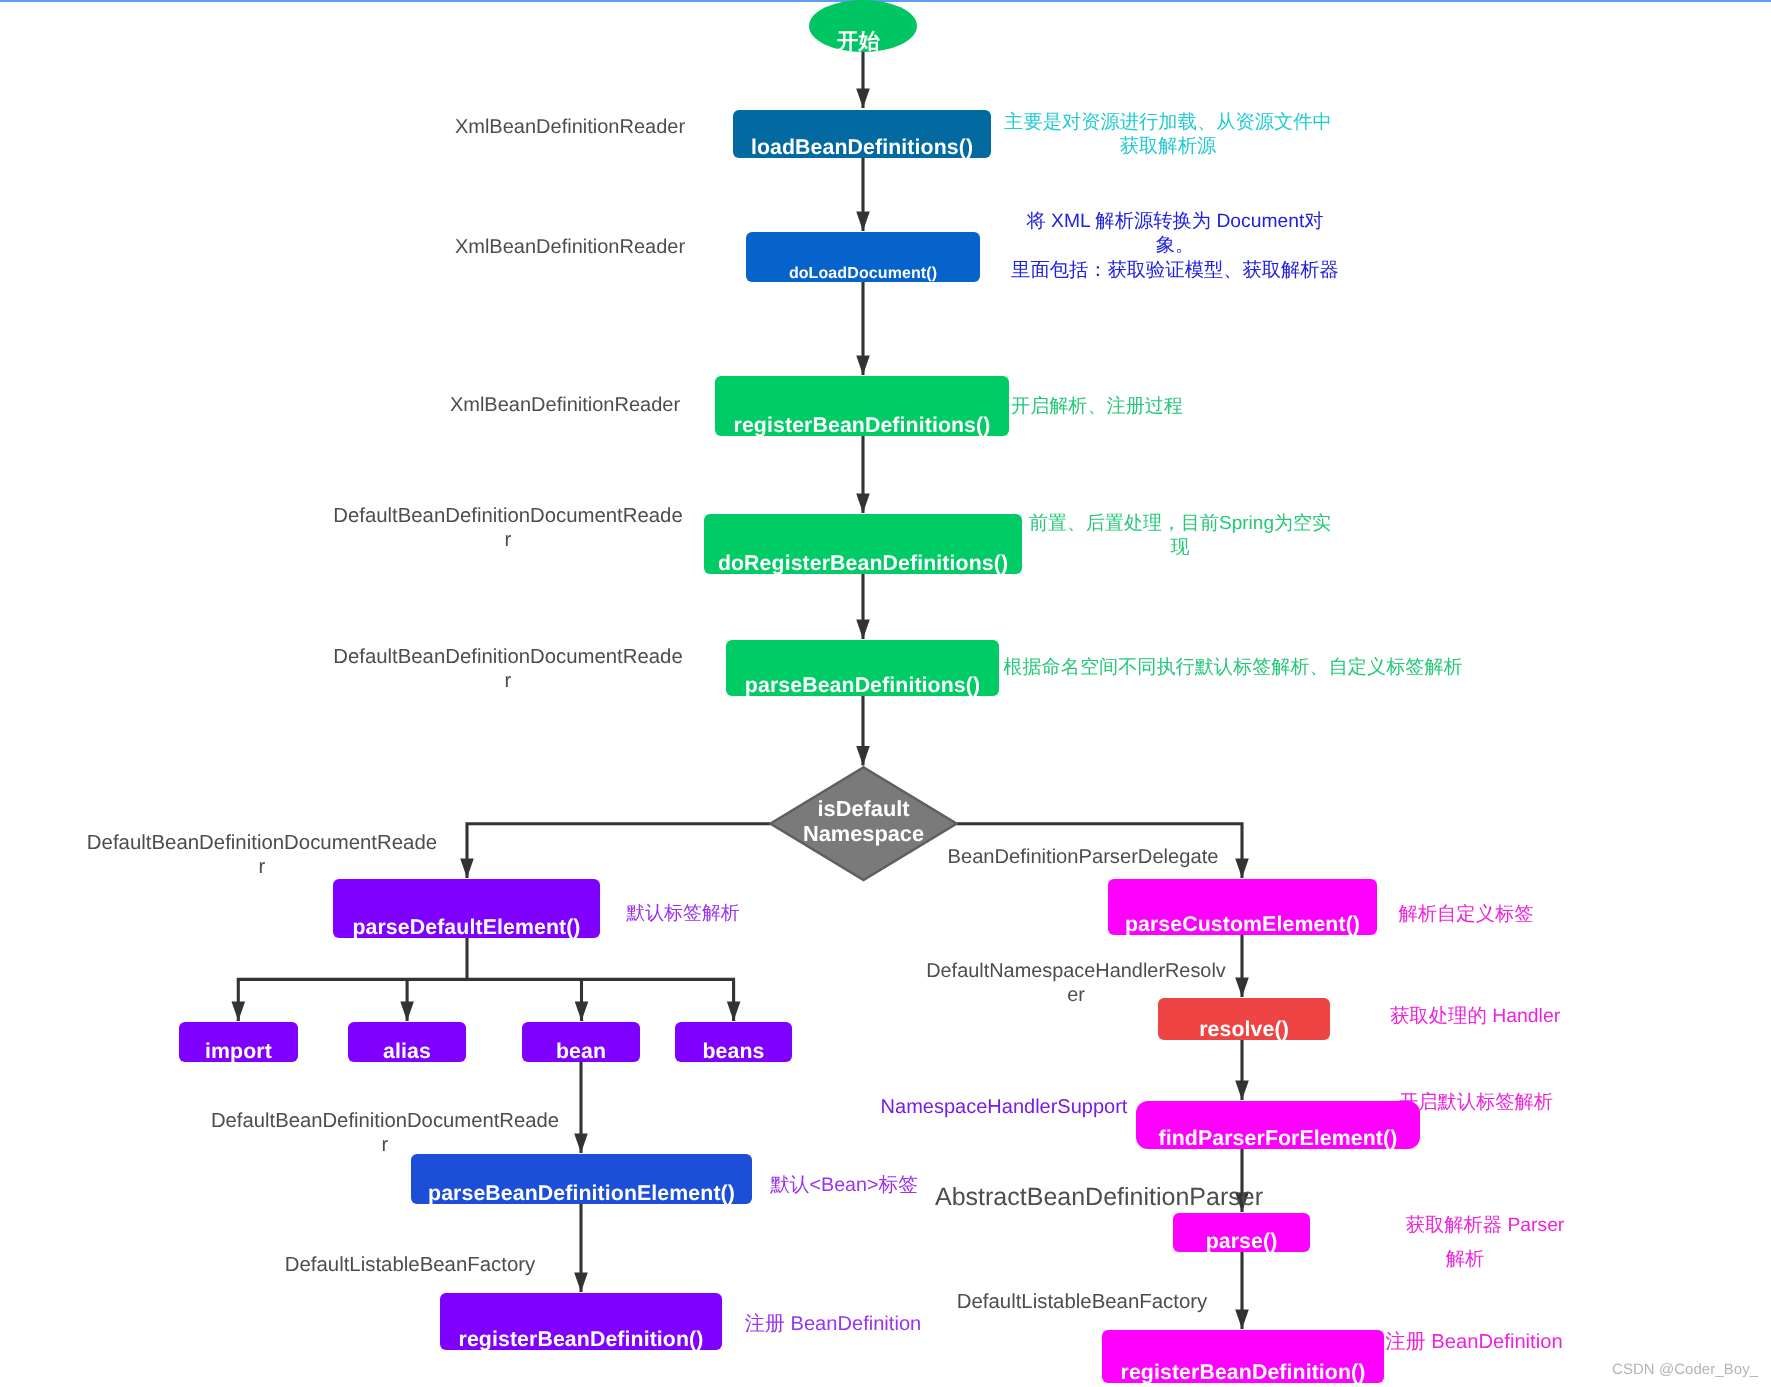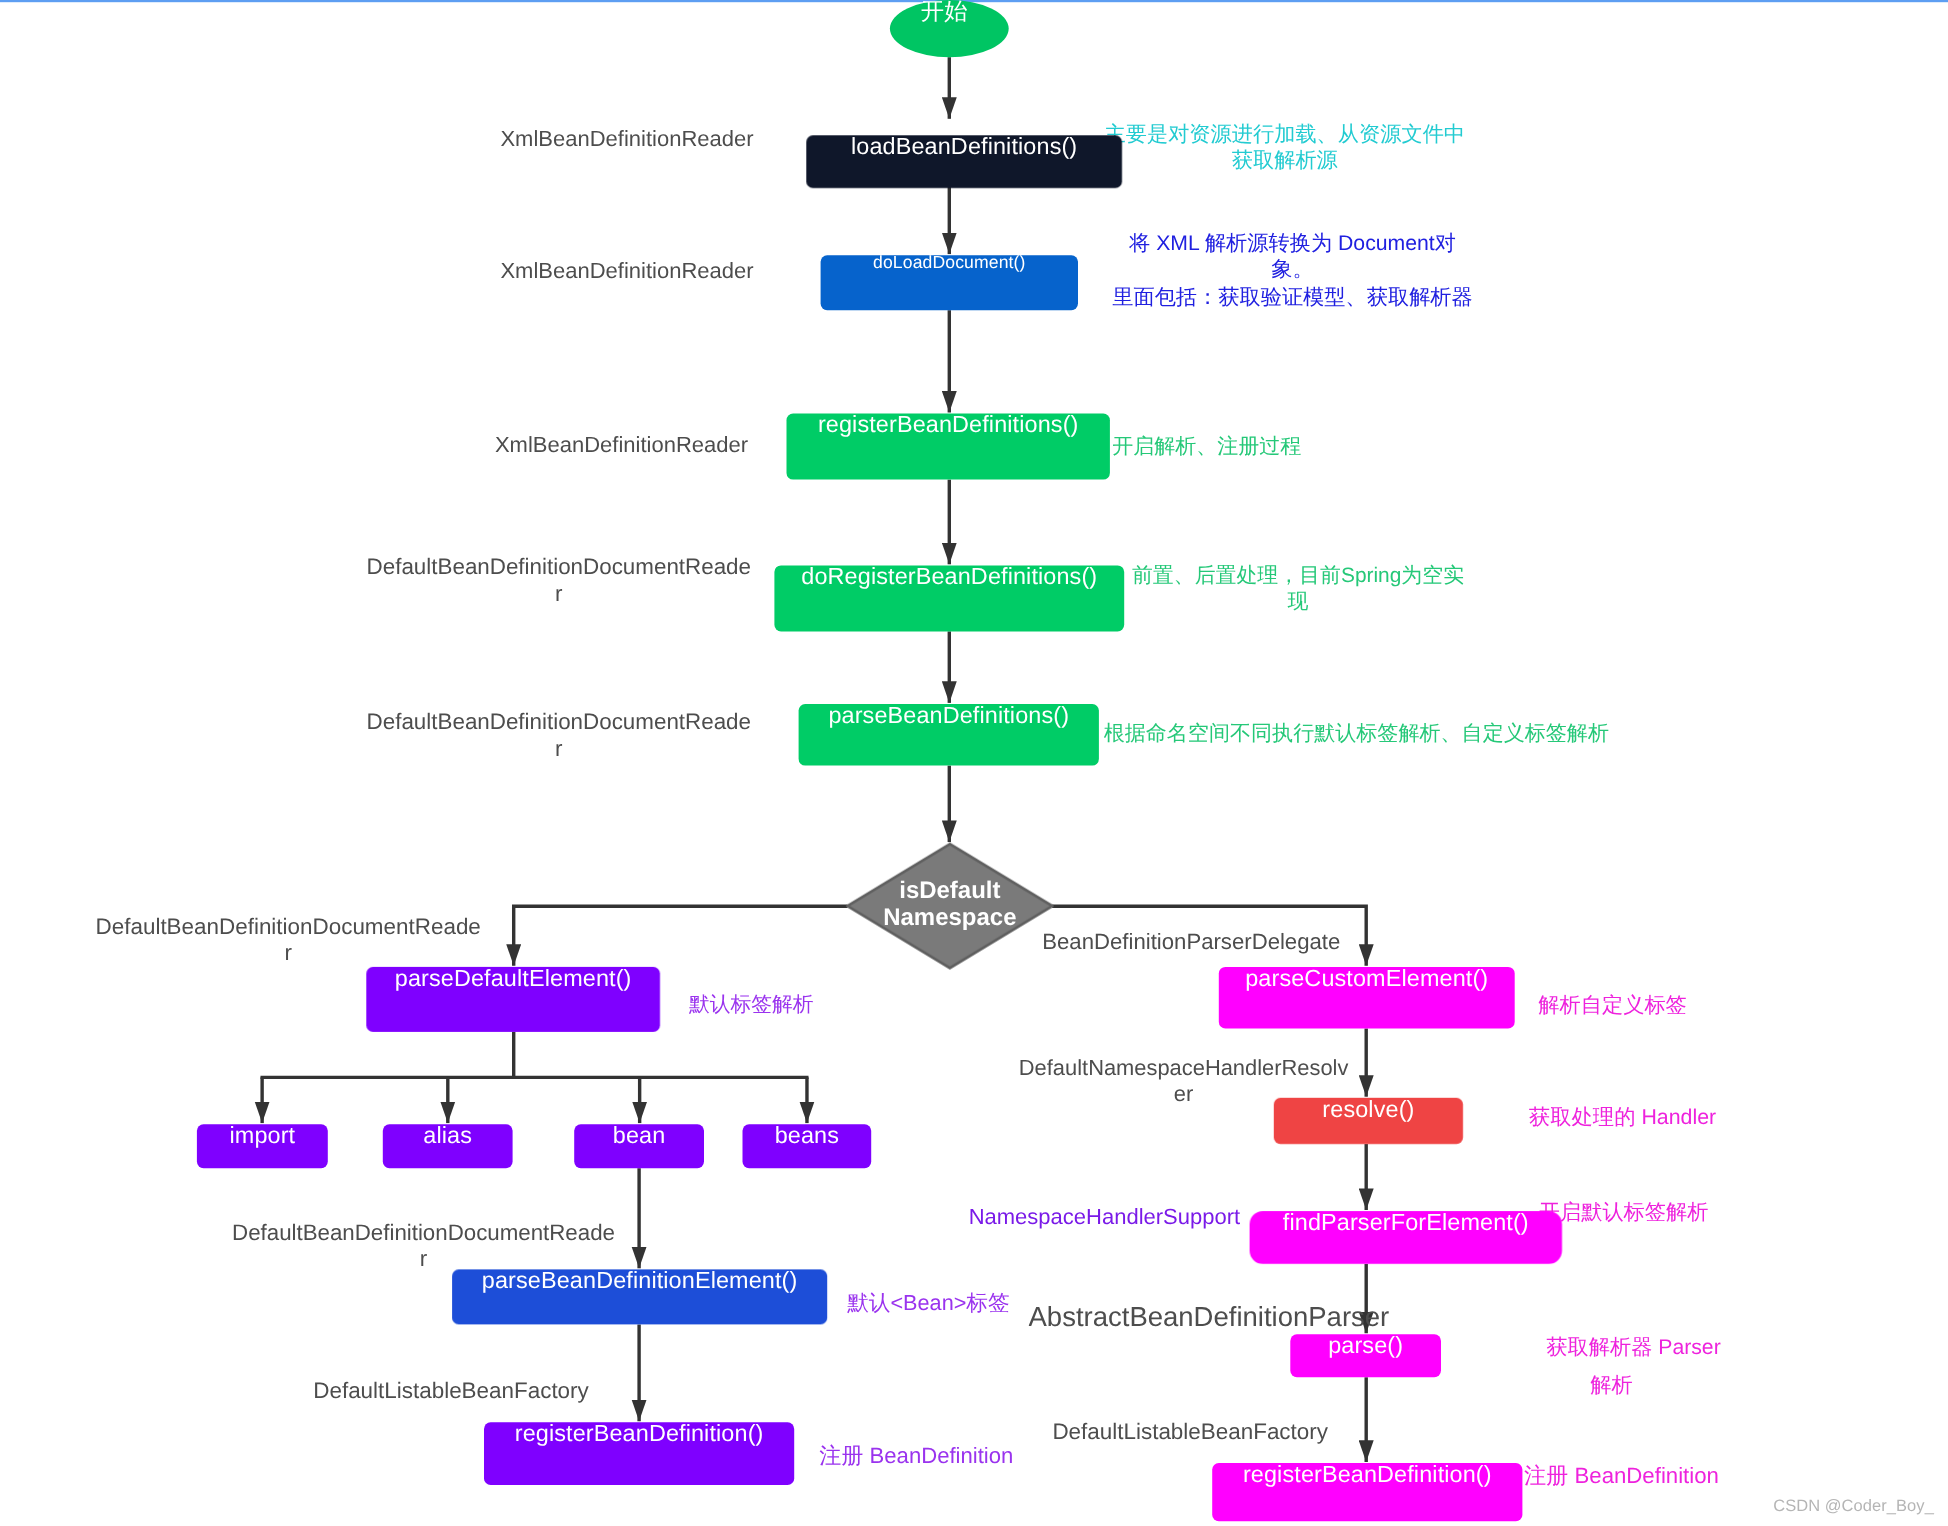--- a/index.html
+++ b/index.html
@@ -4,22 +4,22 @@
 <title>Spring XML BeanDefinition parsing flowchart</title>
 <style>
   html,body{margin:0;padding:0;background:#ffffff;}
   body{width:1771px;height:1387px;position:relative;overflow:hidden;
        font-family:"Liberation Sans", sans-serif;
        -webkit-font-smoothing:antialiased;text-rendering:geometricPrecision;}
   #canvas{position:absolute;left:0;top:0;width:1771px;height:1387px;background:#fff;}
   #topbar{position:absolute;left:0;top:0;width:1771px;height:2px;background:#5d9ef2;}
   svg#wires{position:absolute;left:0;top:0;width:1771px;height:1387px;pointer-events:none;}
 
-  .node{position:absolute;display:flex;align-items:flex-start;justify-content:center;line-height:1;
-        color:#ffffff;font-weight:normal;text-align:center;box-sizing:border-box;
+  .node{position:absolute;display:flex;align-items:flex-end;justify-content:center;line-height:1;
+        color:#ffffff;font-weight:bold;text-align:center;box-sizing:border-box;
         letter-spacing:.1px;white-space:nowrap;z-index:3;}
   .ellipse{border-radius:50%;}
   .r6{border-radius:6px;}
   .r0{border-radius:12px;margin-left:36px;}
 
   .lbl{position:absolute;display:inline-block;opacity:.999;color:#4d4d4d;text-align:center;line-height:1.2;z-index:2;white-space:pre;transform:translate(-50%,0) translateZ(0);}
   .ann{position:absolute;display:inline-block;opacity:.999;text-align:center;line-height:1.26;z-index:2;white-space:pre;transform:translate(-50%,0) translateZ(0);}
 
   .diamond{position:absolute;z-index:3;}
   .diamond .dtxt{position:absolute;left:0;top:0;width:100%;height:100%;
@@ -75,21 +75,21 @@
       <path d="M1242,1149 L1242,1212" marker-end="url(#ah)"></path>
 
       <path d="M1242,1252 L1242,1329" marker-end="url(#ah)"></path>
     </g>
   </svg>
 
   <div class="node ellipse" style="left:809px;top:0px;width:108px;height:52px;background:#00c563;font-size:21.3px;padding-right:9px;">
     <span style="display:inline-block;transform:translateZ(0)">开始</span>
     </div>
 
-  <div class="node r6" style="left:733px;top:123px;width:287px;height:48px;background:#0f172a;font-size:21.3px;">
+  <div class="node r6" style="left:733px;top:110px;width:258px;height:48px;background:#0369a1;font-size:21.3px;">
     <span style="display:inline-block;transform:translateZ(0)">loadBeanDefinitions()</span>
     </div>
 
   <div class="node r6" style="left:746px;top:232px;width:234px;height:50px;background:#0663cc;font-size:16px;">
     <span style="display:inline-block;transform:translateZ(0)">doLoadDocument()</span>
     </div>
 
   <div class="node r6" style="left:715px;top:376px;width:294px;height:60px;background:#00cc66;font-size:21.3px;">
     <span style="display:inline-block;transform:translateZ(0)">registerBeanDefinitions()</span>
     </div>

